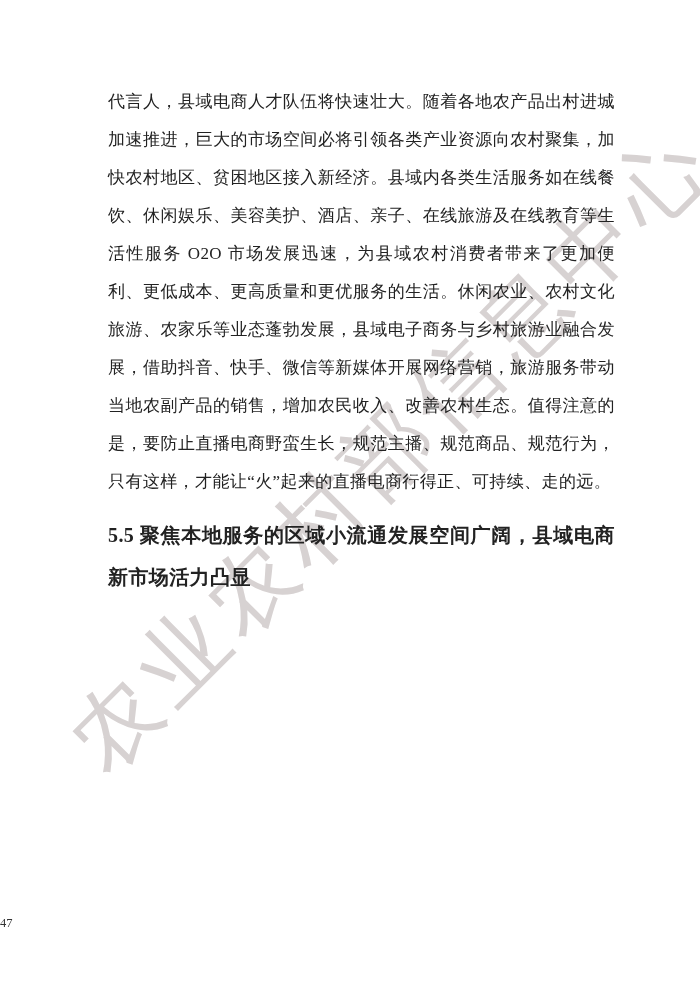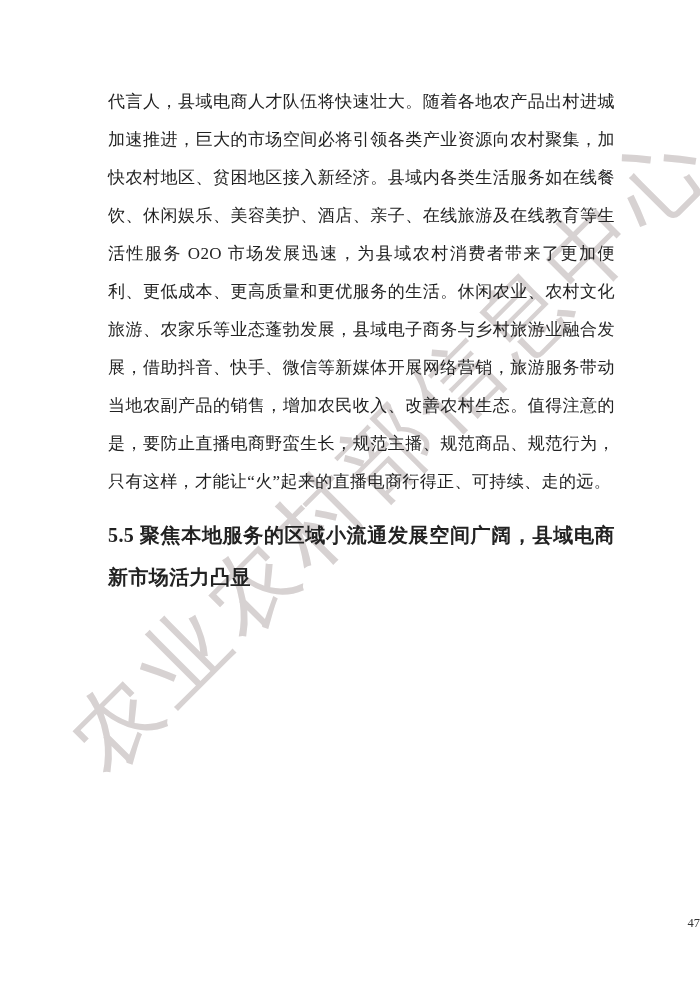--- a/index.html
+++ b/index.html
@@ -59,21 +59,21 @@
     text-align: justify;
     text-justify: inter-character;
     word-break: break-all;
     letter-spacing: 0.4px;
   }
   .page-number {
     position: absolute;
     left: 0;
     right: 0;
     top: 916px;
-    text-align: right;
+    text-align: left;
     font-size: 12.5px;
     color: #333333;
     z-index: 2;
   }
 </style>
 </head>
 <body>
 
 <div class="page">
 

